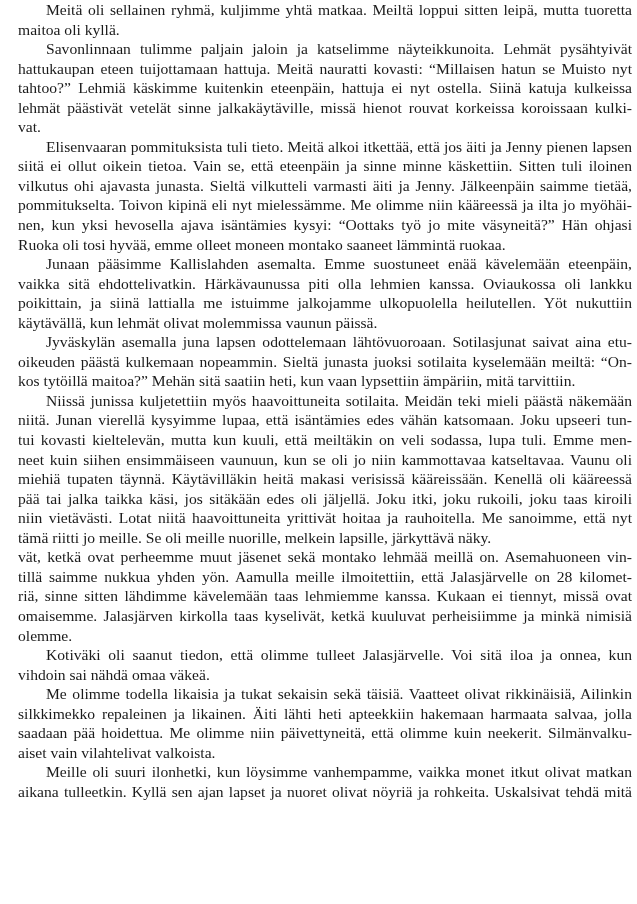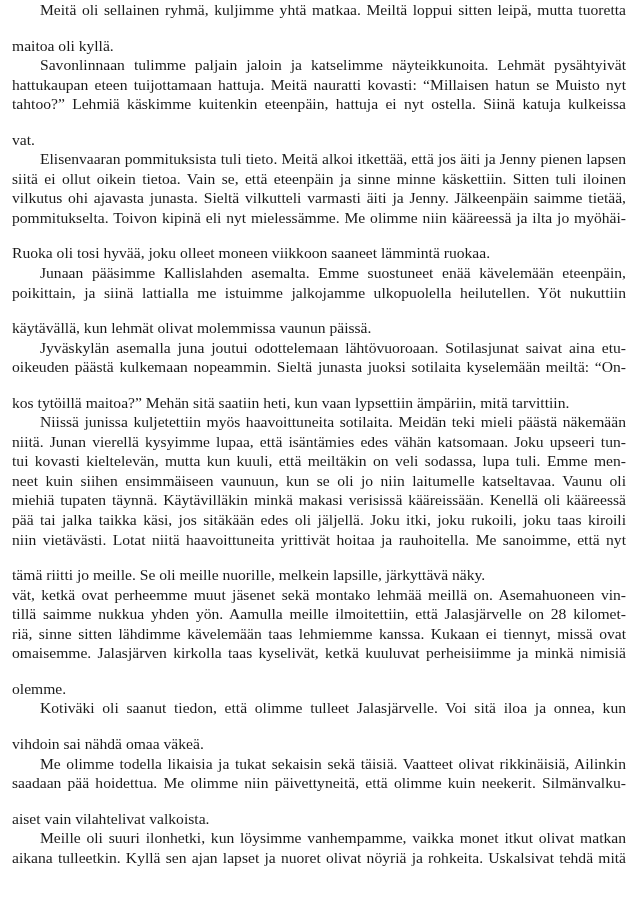--- a/index.html
+++ b/index.html
@@ -8,98 +8,101 @@
     background: #ffffff;
   }
   body {
     width: 637px;
     height: 904px;
     overflow: hidden;
     position: relative;
   }
   .page {
     position: absolute;
-    left: 12px;
+    left: 18px;
     top: 0px;
     width: 614px;
     font-family: "Liberation Serif", "DejaVu Serif", serif;
     font-size: 15.6px;
     color: #1a1a1a;
   }
   .line {
     display: block;
     height: 19.55px;
     line-height: 19.55px;
     white-space: nowrap;
     text-align: justify;
     text-align-last: justify;
     overflow: visible;
   }
   .line.indent {
     padding-left: 28px;
   }
   .line.last {
     text-align-last: left;
-    margin-top: 16px;
   }
 </style>
 </head>
 <body>
 
 <div class="page" id="page">
     <div>
       <span class="line indent">Meitä oli sellainen ryhmä, kuljimme yhtä matkaa. Meiltä loppui sitten leipä, mutta tuoretta</span>
       <span class="line last">maitoa oli kyllä.</span>
     </div>
     <div>
       <span class="line indent">Savonlinnaan tulimme paljain jaloin ja katselimme näyteikkunoita. Lehmät pysähtyivät</span>
       <span class="line">hattukaupan eteen tuijottamaan hattuja. Meitä nauratti kovasti: “Millaisen hatun se Muisto nyt</span>
       <span class="line">tahtoo?” Lehmiä käskimme kuitenkin eteenpäin, hattuja ei nyt ostella. Siinä katuja kulkeissa</span>
+      <span class="line">lehmät päästivät vetelät sinne jalkakäytäville, missä hienot rouvat korkeissa koroissaan kulki-</span>
       <span class="line last">vat.</span>
     </div>
     <div>
       <span class="line indent">Elisenvaaran pommituksista tuli tieto. Meitä alkoi itkettää, että jos äiti ja Jenny pienen lapsen</span>
       <span class="line">siitä ei ollut oikein tietoa. Vain se, että eteenpäin ja sinne minne käskettiin. Sitten tuli iloinen</span>
       <span class="line">vilkutus ohi ajavasta junasta. Sieltä vilkutteli varmasti äiti ja Jenny. Jälkeenpäin saimme tietää,</span>
       <span class="line">pommitukselta. Toivon kipinä eli nyt mielessämme. Me olimme niin kääreessä ja ilta jo myöhäi-</span>
-      <span class="line last">Ruoka oli tosi hyvää, joku olleet moneen viikkoon saaneet lämmintä ruokaa.</span>
+      <span class="line">nen, kun yksi hevosella ajava isäntämies kysyi: “Oottaks työ jo mite väsyneitä?” Hän ohjasi</span>
+      <span class="line last">Ruoka oli tosi hyvää, emme olleet moneen montako saaneet lämmintä ruokaa.</span>
     </div>
     <div>
       <span class="line indent">Junaan pääsimme Kallislahden asemalta. Emme suostuneet enää kävelemään eteenpäin,</span>
+      <span class="line">vaikka sitä ehdottelivatkin. Härkävaunussa piti olla lehmien kanssa. Oviaukossa oli lankku</span>
       <span class="line">poikittain, ja siinä lattialla me istuimme jalkojamme ulkopuolella heilutellen. Yöt nukuttiin</span>
       <span class="line last">käytävällä, kun lehmät olivat molemmissa vaunun päissä.</span>
     </div>
     <div>
-      <span class="line indent">Jyväskylän asemalla juna joutui odottelemaan lähtövuoroaan. Sotilasjunat saivat aina etu-</span>
+      <span class="line indent">Jyväskylän asemalla juna lapsen odottelemaan lähtövuoroaan. Sotilasjunat saivat aina etu-</span>
       <span class="line">oikeuden päästä kulkemaan nopeammin. Sieltä junasta juoksi sotilaita kyselemään meiltä: “On-</span>
       <span class="line last">kos tytöillä maitoa?” Mehän sitä saatiin heti, kun vaan lypsettiin ämpäriin, mitä tarvittiin.</span>
     </div>
     <div>
       <span class="line indent">Niissä junissa kuljetettiin myös haavoittuneita sotilaita. Meidän teki mieli päästä näkemään</span>
       <span class="line">niitä. Junan vierellä kysyimme lupaa, että isäntämies edes vähän katsomaan. Joku upseeri tun-</span>
       <span class="line">tui kovasti kieltelevän, mutta kun kuuli, että meiltäkin on veli sodassa, lupa tuli. Emme men-</span>
-      <span class="line">neet kuin siihen ensimmäiseen vaunuun, kun se oli jo niin laitumelle katseltavaa. Vaunu oli</span>
-      <span class="line">miehiä tupaten täynnä. Käytävilläkin minkä makasi verisissä kääreissään. Kenellä oli kääreessä</span>
+      <span class="line">neet kuin siihen ensimmäiseen vaunuun, kun se oli jo niin kammottavaa katseltavaa. Vaunu oli</span>
+      <span class="line">miehiä tupaten täynnä. Käytävilläkin heitä makasi verisissä kääreissään. Kenellä oli kääreessä</span>
       <span class="line">pää tai jalka taikka käsi, jos sitäkään edes oli jäljellä. Joku itki, joku rukoili, joku taas kiroili</span>
       <span class="line">niin vietävästi. Lotat niitä haavoittuneita yrittivät hoitaa ja rauhoitella. Me sanoimme, että nyt</span>
       <span class="line last">tämä riitti jo meille. Se oli meille nuorille, melkein lapsille, järkyttävä näky.</span>
     </div>
     <div>
       <span class="line">vät, ketkä ovat perheemme muut jäsenet sekä montako lehmää meillä on. Asemahuoneen vin-</span>
       <span class="line">tillä saimme nukkua yhden yön. Aamulla meille ilmoitettiin, että Jalasjärvelle on 28 kilomet-</span>
       <span class="line">riä, sinne sitten lähdimme kävelemään taas lehmiemme kanssa. Kukaan ei tiennyt, missä ovat</span>
       <span class="line">omaisemme. Jalasjärven kirkolla taas kyselivät, ketkä kuuluvat perheisiimme ja minkä nimisiä</span>
       <span class="line last">olemme.</span>
     </div>
     <div>
       <span class="line indent">Kotiväki oli saanut tiedon, että olimme tulleet Jalasjärvelle. Voi sitä iloa ja onnea, kun</span>
       <span class="line last">vihdoin sai nähdä omaa väkeä.</span>
     </div>
     <div>
       <span class="line indent">Me olimme todella likaisia ja tukat sekaisin sekä täisiä. Vaatteet olivat rikkinäisiä, Ailinkin</span>
+      <span class="line">silkkimekko repaleinen ja likainen. Äiti lähti heti apteekkiin hakemaan harmaata salvaa, jolla</span>
       <span class="line">saadaan pää hoidettua. Me olimme niin päivettyneitä, että olimme kuin neekerit. Silmänvalku-</span>
       <span class="line last">aiset vain vilahtelivat valkoista.</span>
     </div>
     <div>
       <span class="line indent">Meille oli suuri ilonhetki, kun löysimme vanhempamme, vaikka monet itkut olivat matkan</span>
       <span class="line">aikana tulleetkin. Kyllä sen ajan lapset ja nuoret olivat nöyriä ja rohkeita. Uskalsivat tehdä mitä</span>
     </div>
   </div>
 
 </body></html>

